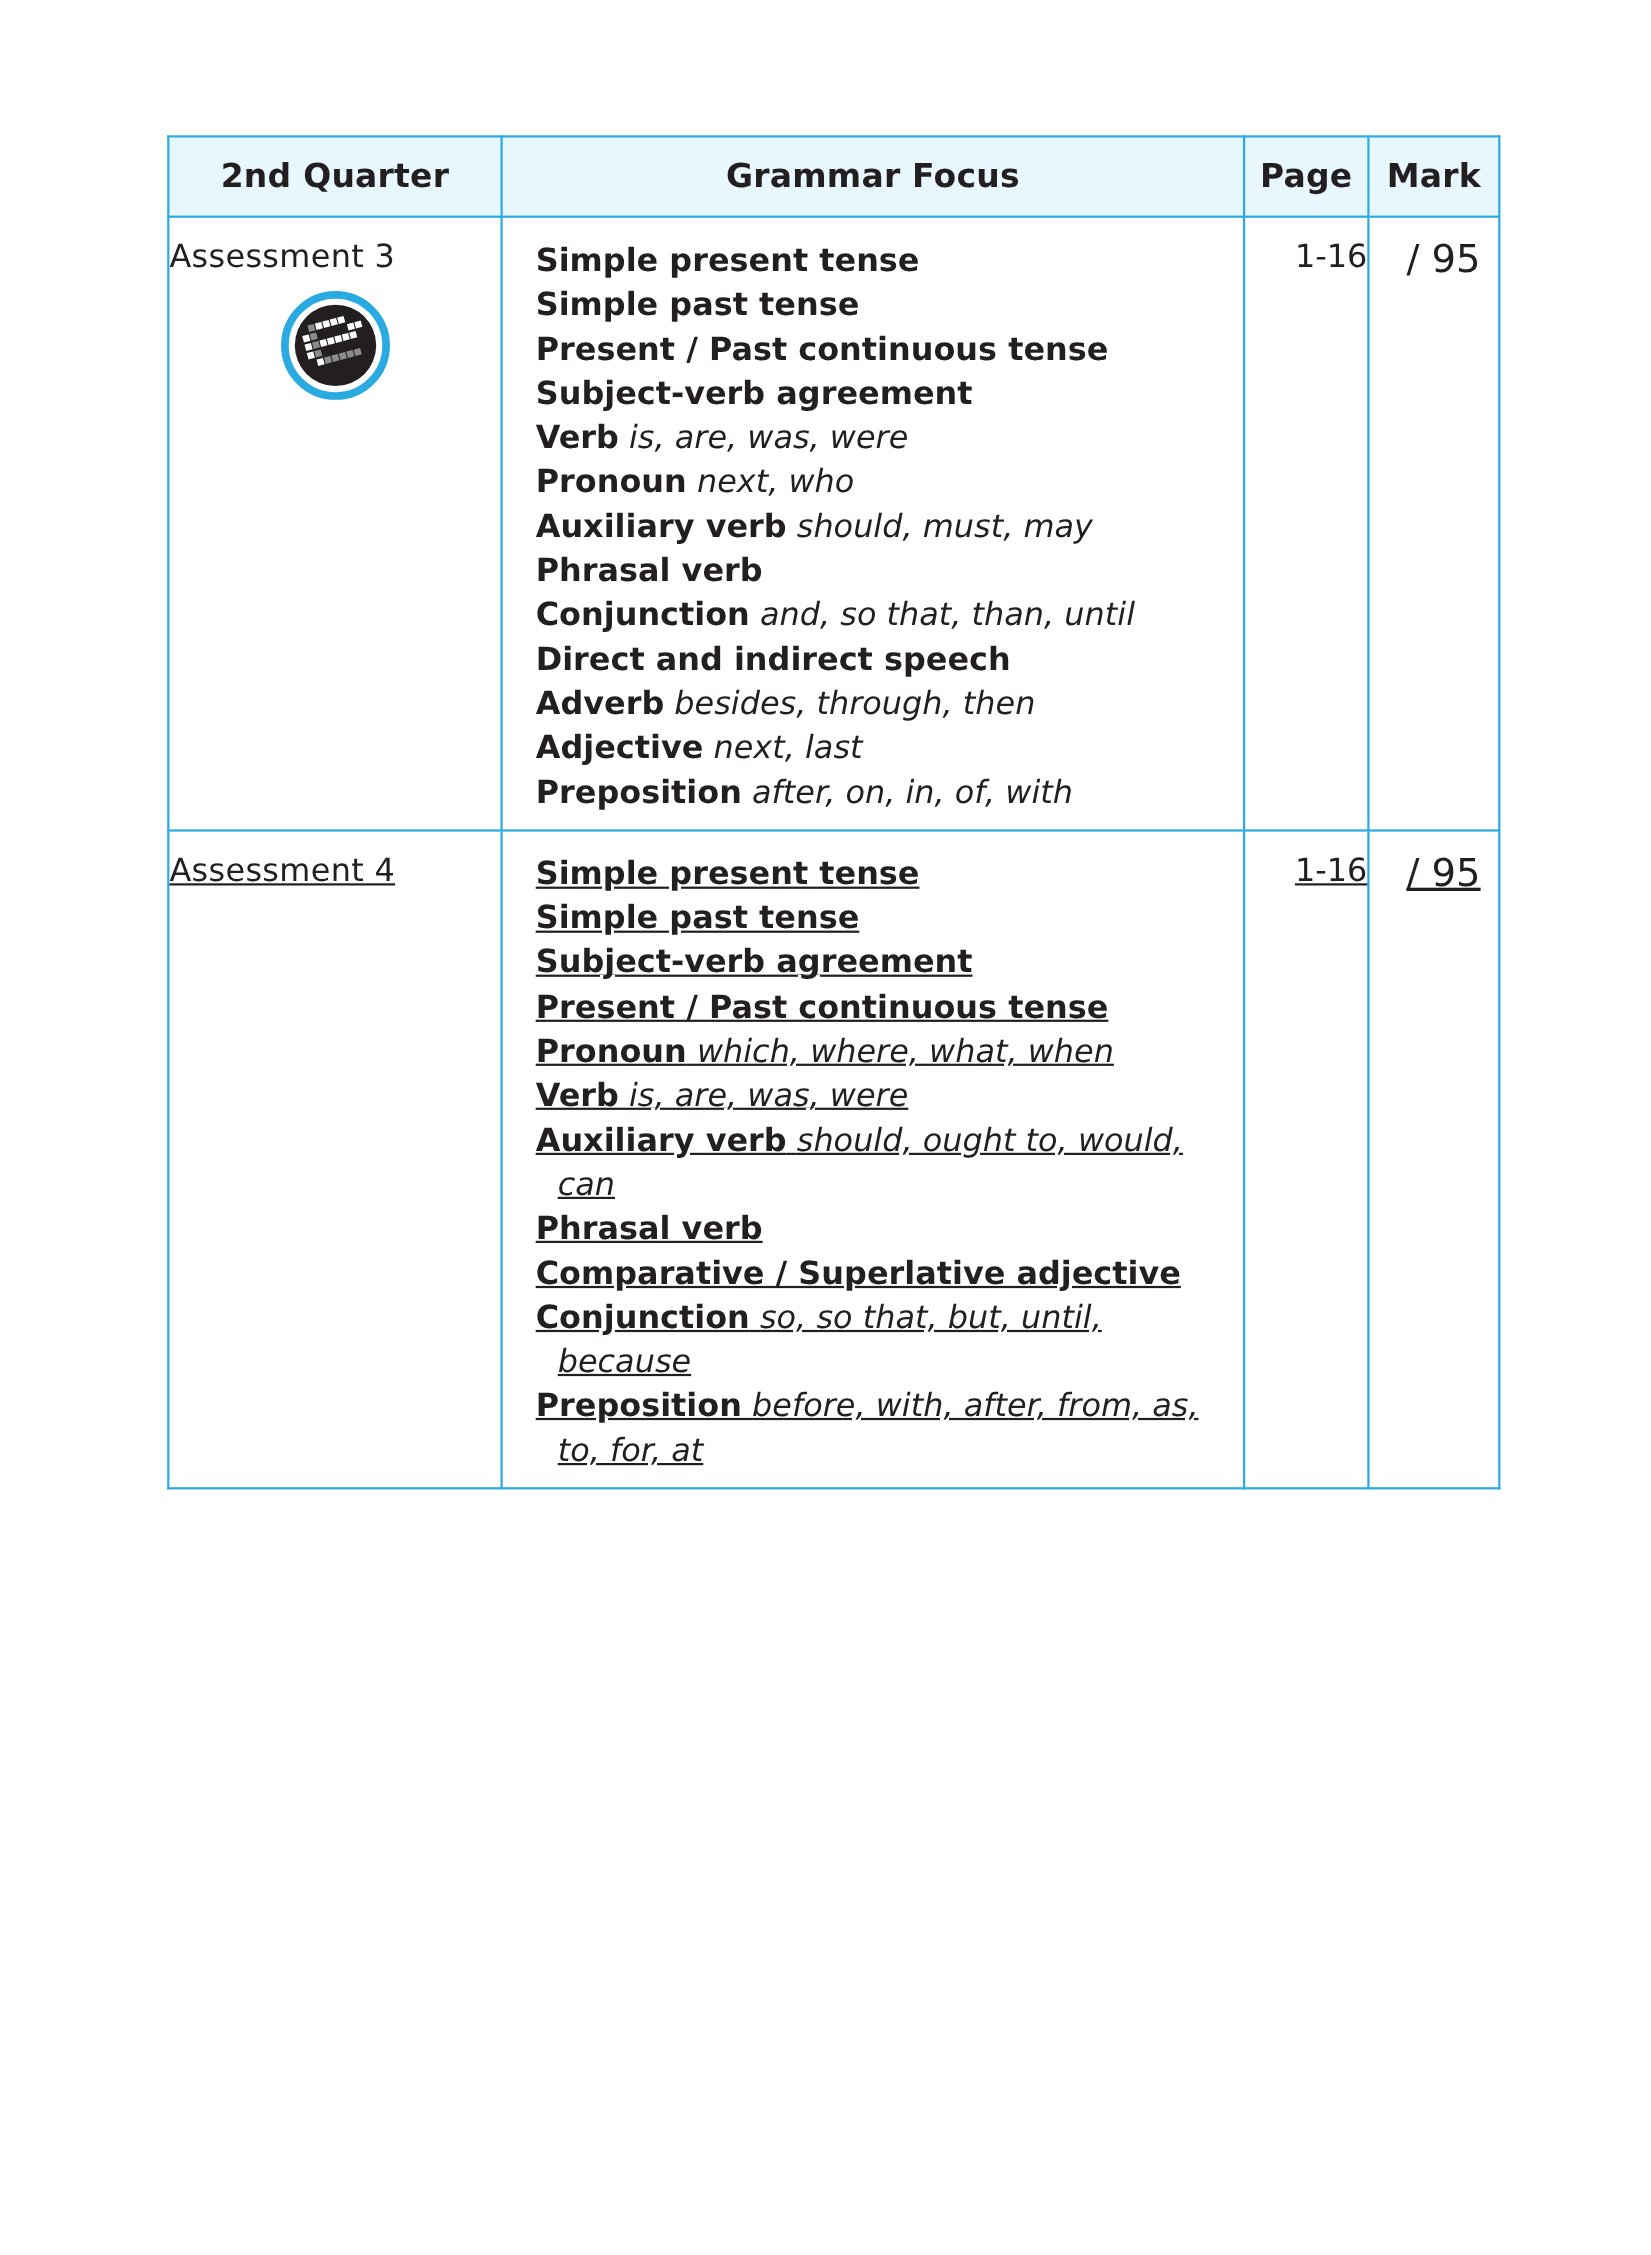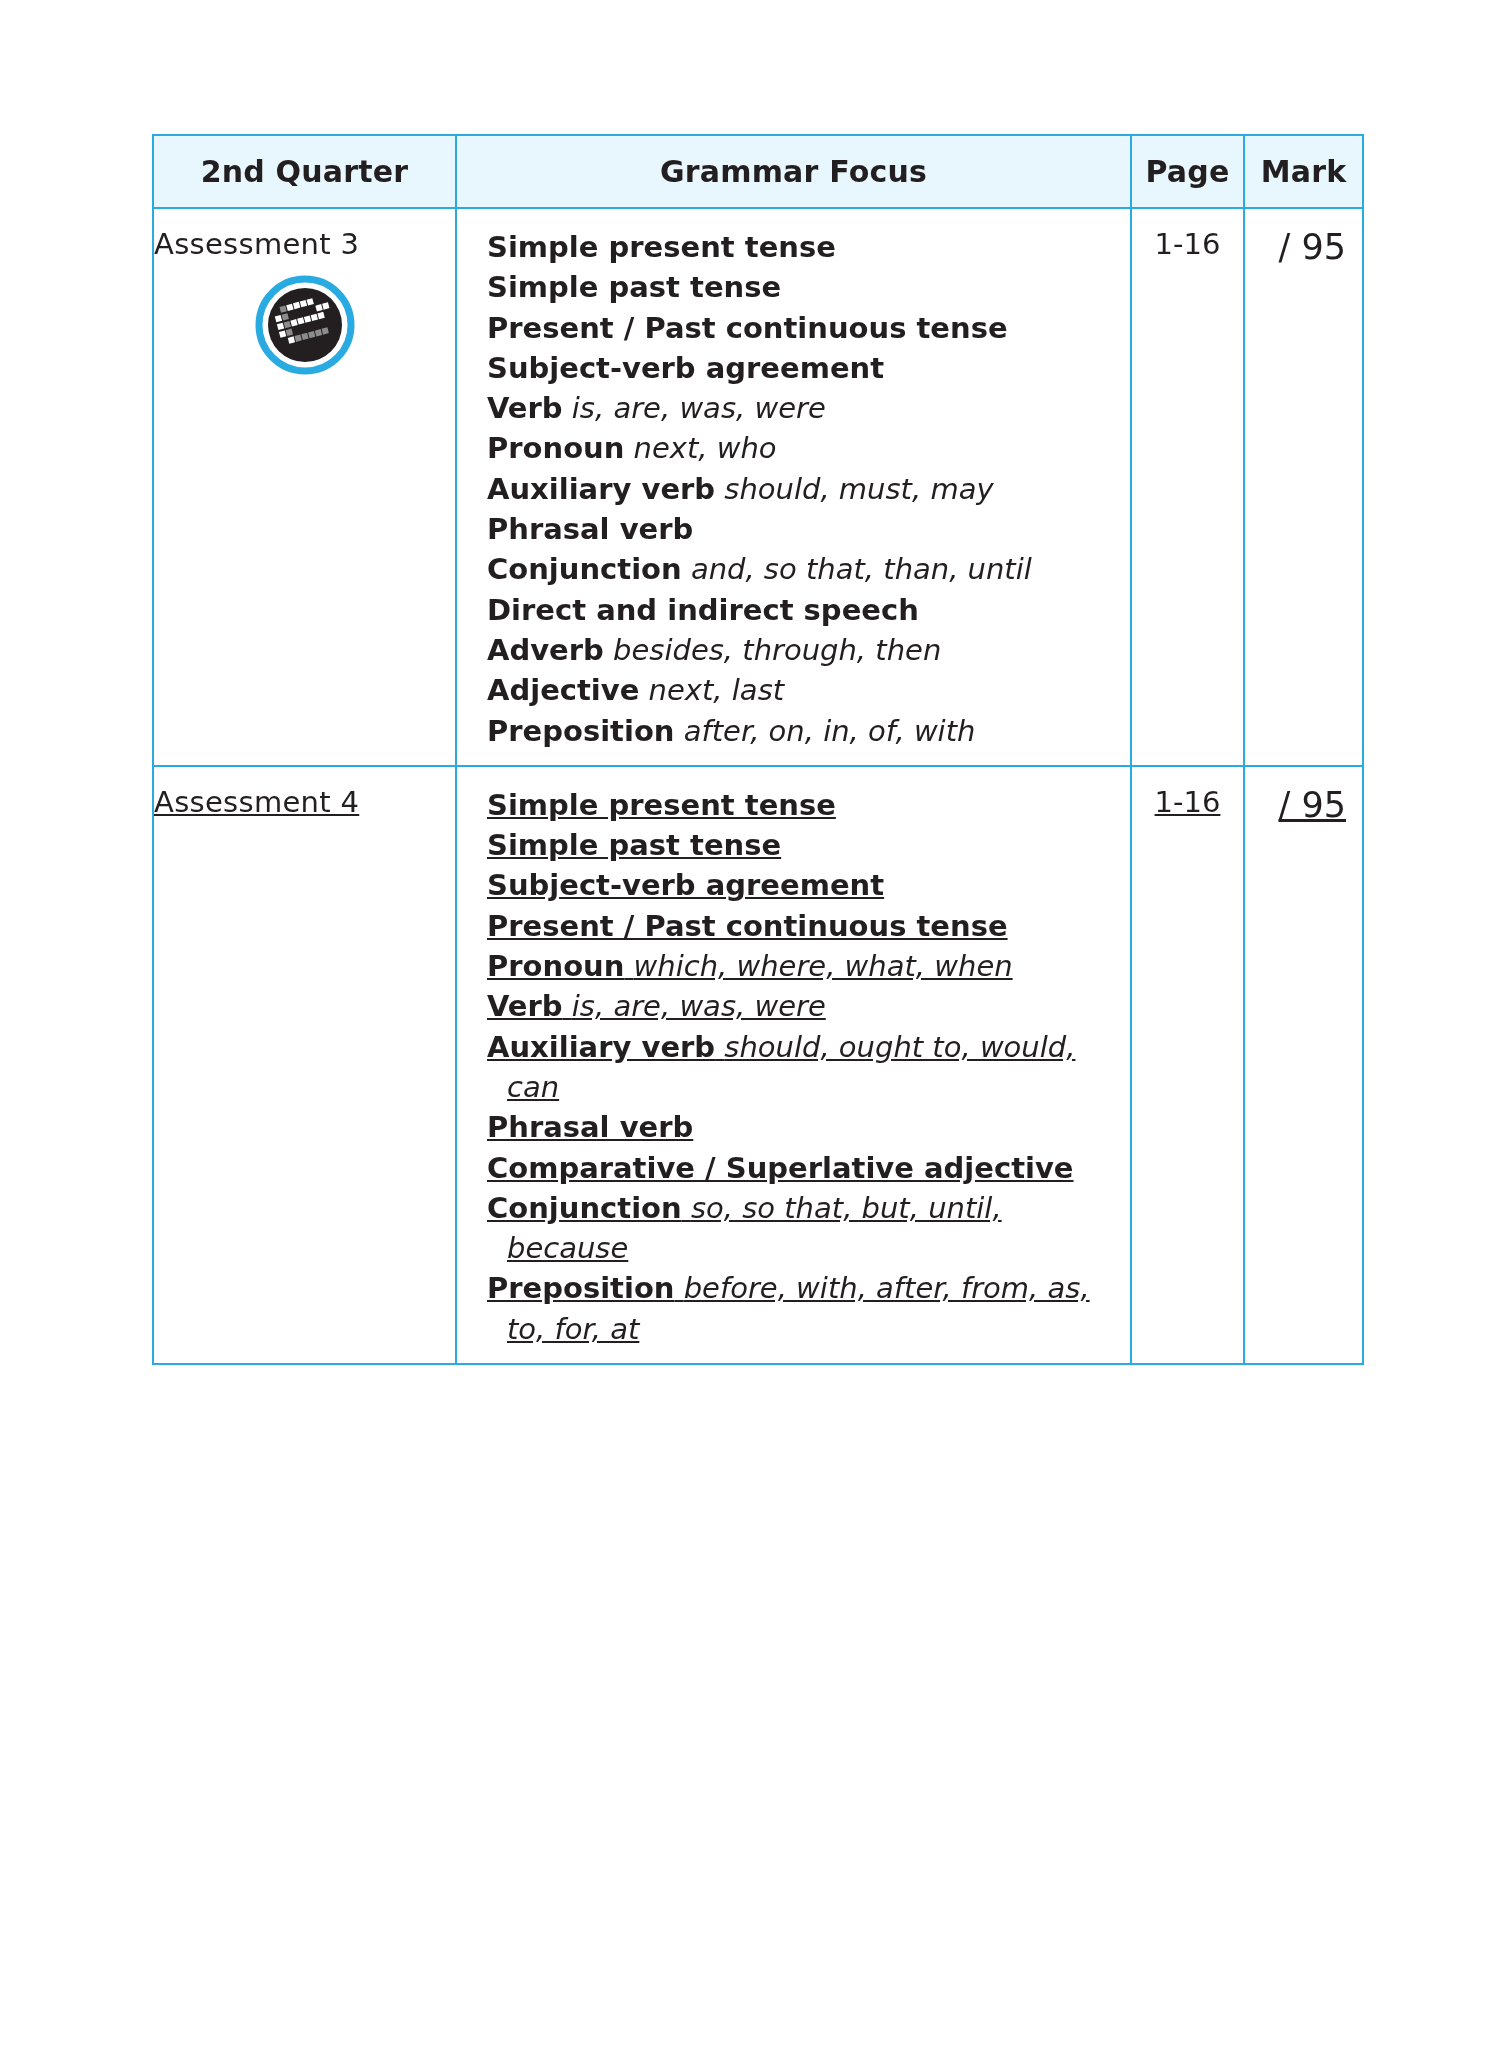--- a/index.html
+++ b/index.html
@@ -1,38 +1,38 @@
 <!DOCTYPE html>
 <html><head>
 <meta charset="utf-8">
 <style>
   html, body { margin: 0; padding: 0; background: #ffffff; }
   body { width: 1501px; height: 2050px; position: relative; overflow: hidden;
          font-family: "DejaVu Sans", sans-serif; color: #231f20; }
   .page { position: absolute; left: 0; top: 0; width: 1501px; height: 2050px; background: #fff; }
   table.grammar {
-    position: absolute; left: 152px; top: 134px; width: 1210px;
+    position: absolute; left: 152px; top: 123px; width: 1210px;
     border-collapse: collapse; table-layout: fixed; border-radius: 15px;
   }
   table.grammar th, table.grammar td {
     border: 2px solid #29abe2; vertical-align: top; padding: 0;
   }
   table.grammar thead th {
     background: #e8f6fd; height: 71px; font-weight: bold; font-size: 30px;
     text-align: center; vertical-align: middle; letter-spacing: 0.2px;
   }
   col.c1 { width: 303px; } col.c2 { width: 675px; } col.c3 { width: 113px; } col.c4 { width: 119px; }
   .assess-cell { text-align: left; padding-top: 18px !important; }
   .assess-label { font-size: 29px; font-weight: normal; color: #231f20; letter-spacing: 0.3px; }
   .focus-cell { padding: 18px 10px 14px 30px !important; }
   .focus-line { font-size: 29px; line-height: 40.3px; white-space: nowrap; }
   .focus-line .term { font-weight: bold; }
   .focus-line .ex { font-style: italic; font-weight: normal; }
   .cont { display: block; padding-left: 20px; }
-  .page-cell { text-align: center; font-size: 29px; padding-top: 18px !important; }
+  .page-cell { text-align: right; font-size: 29px; padding-top: 18px !important; }
   .mark-cell { text-align: right; font-size: 35px; padding: 18px 16px 0 0 !important; }
   .icon-wrap { display: flex; justify-content: center; margin-top: 14px; }
   .badge-icon { width: 100px; height: 100px; }
 </style>
 </head>
 <body>
 
 <div class="page">
   <table class="grammar">
     <colgroup>

